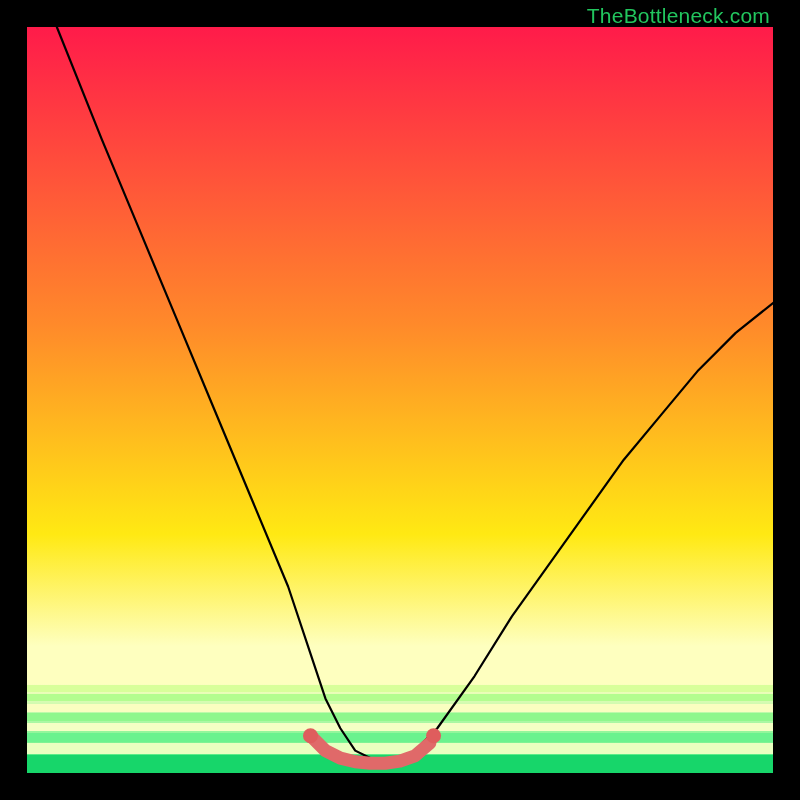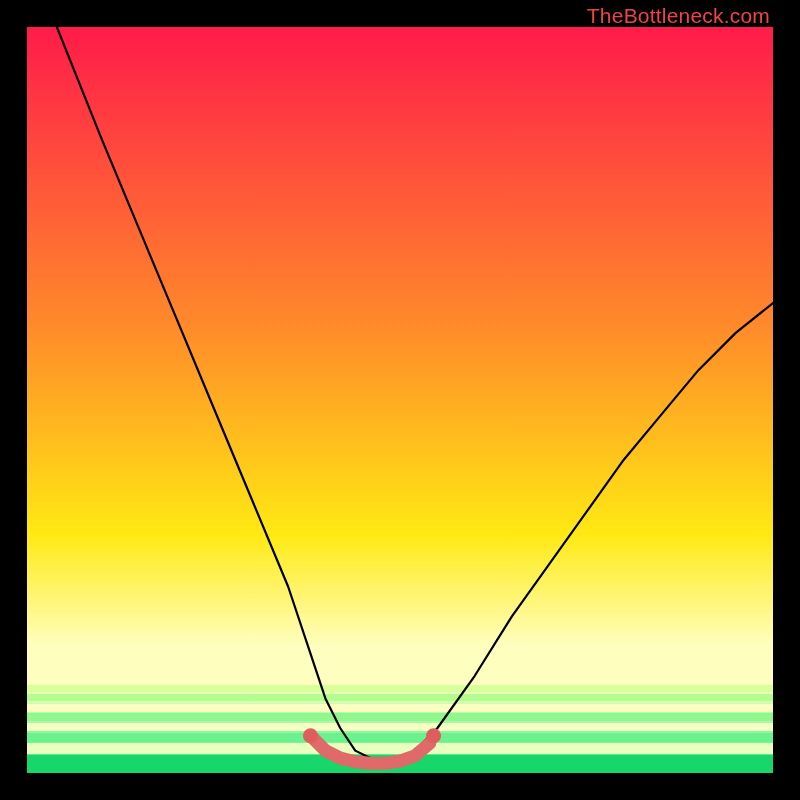--- a/index.html
+++ b/index.html
@@ -29,21 +29,21 @@
     position: absolute;
     inset: 0;
   }
   .green-band {
     position: absolute;
     left: 0;
     right: 0;
   }
   .watermark {
     position: absolute;
-    color: #ef4444;
+    color: #22c55e;
     font-size: 21px;
     font-weight: 400;
     letter-spacing: 0.2px;
   }
   svg.curves {
     position: absolute;
     inset: 0;
   }
 </style>
 </head>

